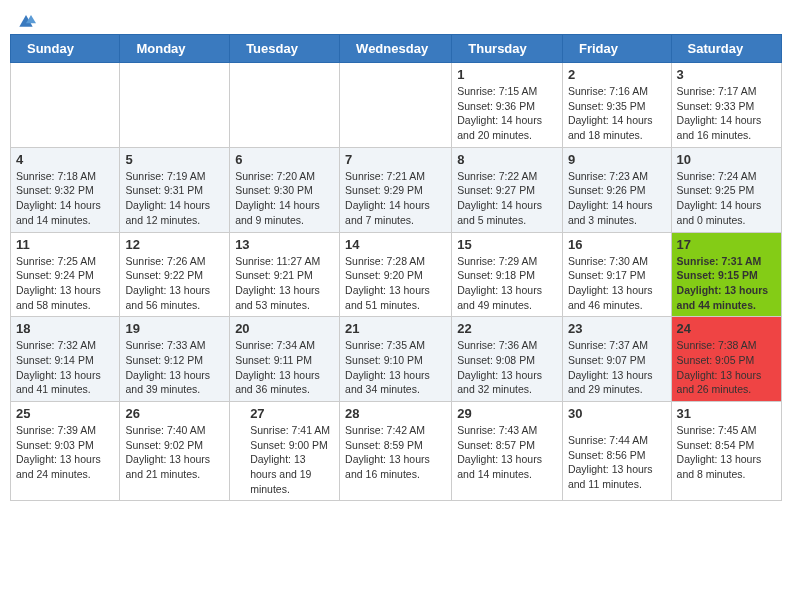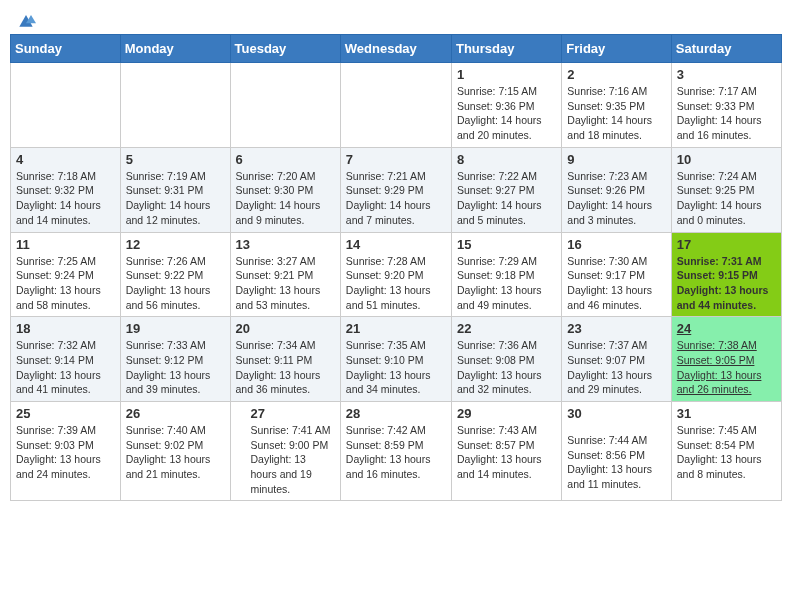--- a/index.html
+++ b/index.html
@@ -50,21 +50,21 @@
     .calendar {
       width: 100%;
       border-collapse: collapse;
       border: 1px solid #ccc;
     }
     .calendar th {
       background: #3a7abf;
       color: #fff;
       font-size: 13px;
       font-weight: bold;
-      padding: 6px 4px;
+      padding: 6px 16px;
       text-align: left;
       border: 1px solid #2a6aaf;
     }
     .calendar td {
       vertical-align: top;
       border: 1px solid #ccc;
       padding: 4px 5px;
       min-height: 80px;
       width: 113px;
       font-size: 11px;
@@ -202,21 +202,21 @@
 Daylight: 13 hours and 58 minutes.</div>
         </td>
         <td style="background: rgb(255, 255, 255);">
           <span class="day-number">12</span>
           <div class="day-info" style="white-space: pre-line;">Sunrise: 7:26 AM
 Sunset: 9:22 PM
 Daylight: 13 hours and 56 minutes.</div>
         </td>
         <td style="background: rgb(255, 255, 255);">
           <span class="day-number">13</span>
-          <div class="day-info" style="white-space: pre-line;">Sunrise: 3:27 AM
+          <div class="day-info" style="white-space: pre-line;">Sunrise: 11:27 AM
 Sunset: 9:21 PM
 Daylight: 13 hours and 53 minutes.</div>
         </td>
         <td style="background: rgb(255, 255, 255);">
           <span class="day-number">14</span>
           <div class="day-info" style="white-space: pre-line;">Sunrise: 7:28 AM
 Sunset: 9:20 PM
 Daylight: 13 hours and 51 minutes.</div>
         </td>
         <td style="background: rgb(255, 255, 255);">
@@ -268,21 +268,21 @@
           <div class="day-info" style="white-space: pre-line;">Sunrise: 7:36 AM
 Sunset: 9:08 PM
 Daylight: 13 hours and 32 minutes.</div>
         </td>
         <td style="background: rgb(240, 244, 248);">
           <span class="day-number">23</span>
           <div class="day-info" style="white-space: pre-line;">Sunrise: 7:37 AM
 Sunset: 9:07 PM
 Daylight: 13 hours and 29 minutes.</div>
         </td>
-        <td style="background: #86efac; text-decoration: underline;">
+        <td style="background: #ef4444;">
           <span class="day-number">24</span>
           <div class="day-info" style="white-space: pre-line;">Sunrise: 7:38 AM
 Sunset: 9:05 PM
 Daylight: 13 hours and 26 minutes.</div>
         </td>
       </tr>
       <tr>
         <td style="background: rgb(255, 255, 255);">
           <span class="day-number">25</span>
           <div class="day-info" style="white-space: pre-line;">Sunrise: 7:39 AM

